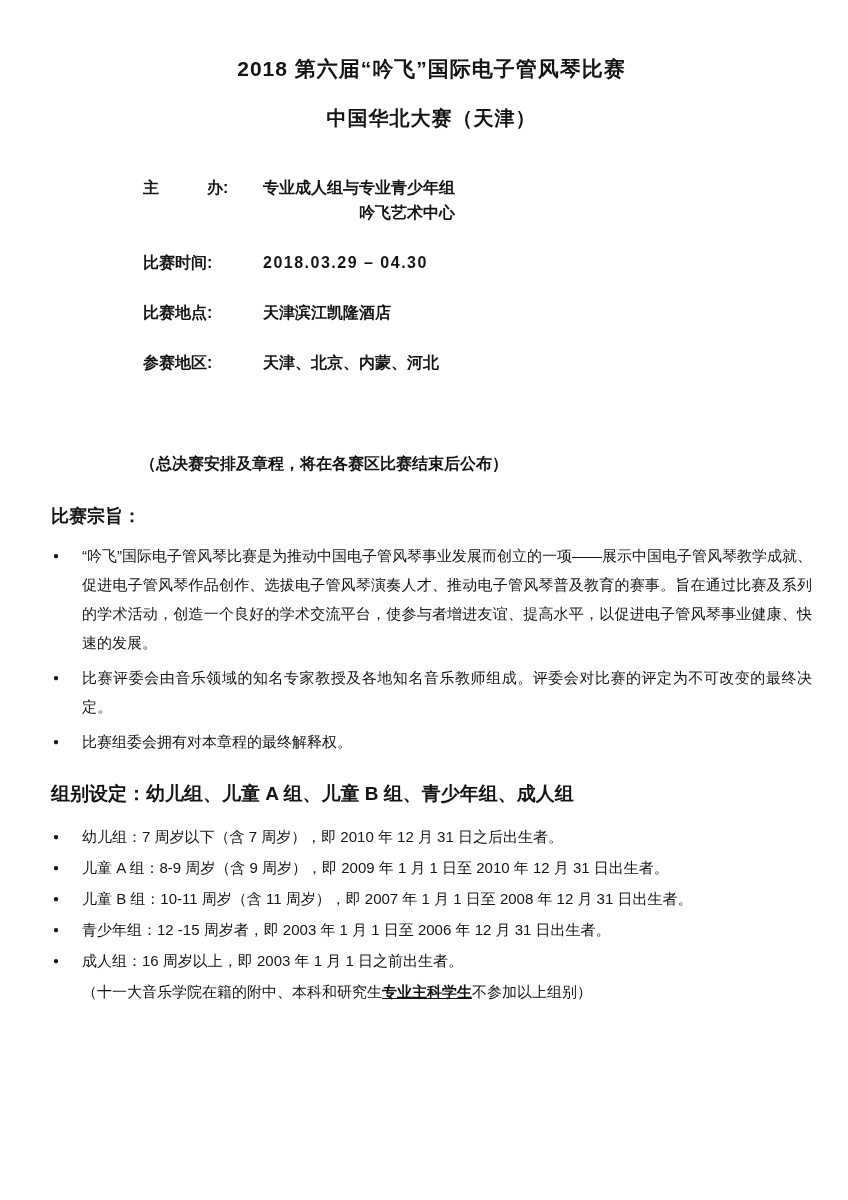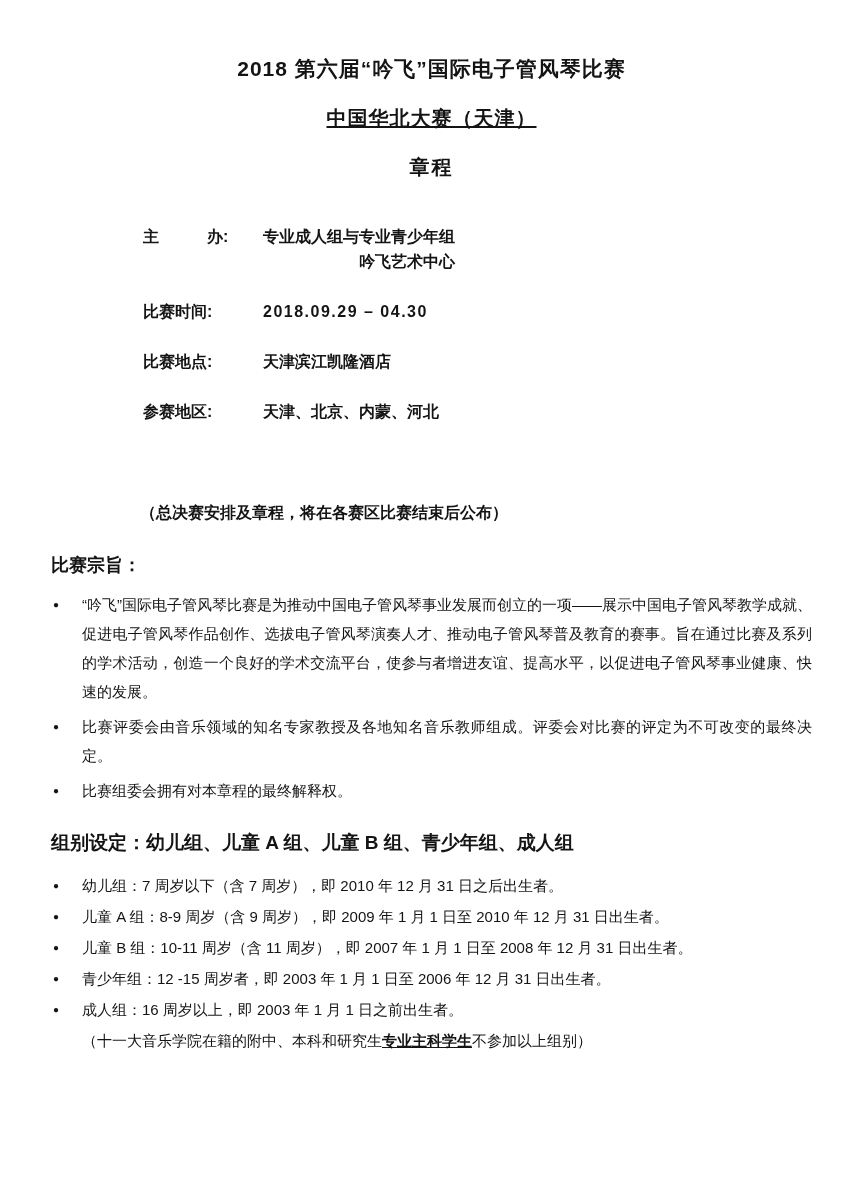--- a/index.html
+++ b/index.html
@@ -29,21 +29,20 @@
     margin: 0 0 23px 0;
     line-height: 26px;
     letter-spacing: 1px;
   }
   .title-sub {
     font-size: 20px;
     font-weight: bold;
     margin: 0 0 23px 0;
     line-height: 26px;
     letter-spacing: 1px;
-    text-decoration: underline;
   }
   .title-doc {
     font-size: 20px;
     font-weight: bold;
     margin: 0;
     line-height: 26px;
     letter-spacing: 2px;
   }
   
   .info-block {
@@ -127,34 +126,33 @@
   }
 </style>
 </head>
 <body>
 
 <div class="doc">
 
   <div class="title-block">
     <h1 class="title-main">2018 第六届“吟飞”国际电子管风琴比赛</h1>
     <div class="title-sub">中国华北大赛（天津）</div>
-    <div class="title-doc">章程</div>
   </div>
 
   <div class="info-block">
     <div class="info-row">
       <div class="info-label">主　　　办:</div>
       <div class="info-value">
         <div>专业成人组与专业青少年组</div>
         <div class="line2">吟飞艺术中心</div>
       </div>
     </div>
     <div class="info-row">
       <div class="info-label">比赛时间:</div>
-      <div class="info-value spaced">2018.09.29 – 04.30</div>
+      <div class="info-value spaced">2018.03.29 – 04.30</div>
     </div>
     <div class="info-row">
       <div class="info-label">比赛地点:</div>
       <div class="info-value">天津滨江凯隆酒店</div>
     </div>
     <div class="info-row">
       <div class="info-label">参赛地区:</div>
       <div class="info-value">天津、北京、内蒙、河北</div>
     </div>
   </div>

